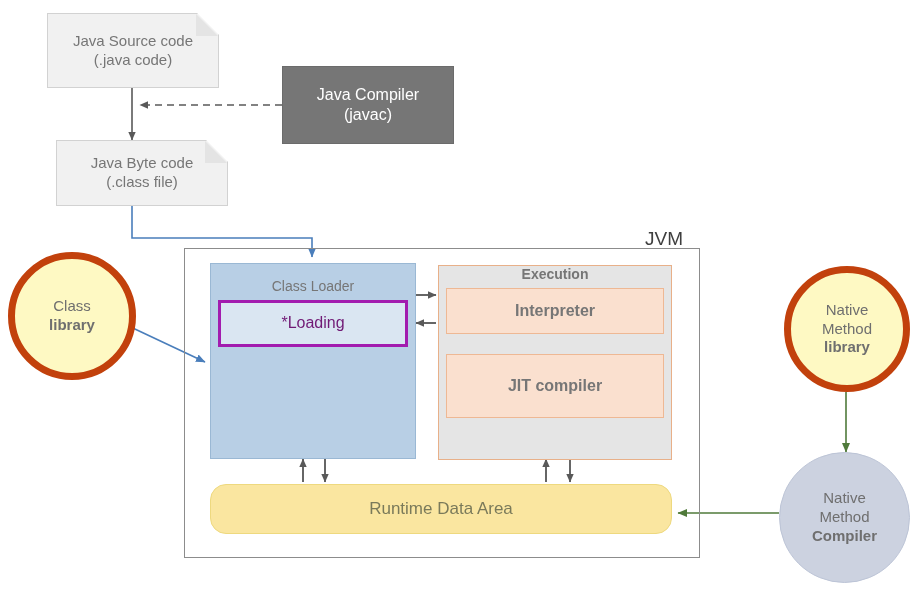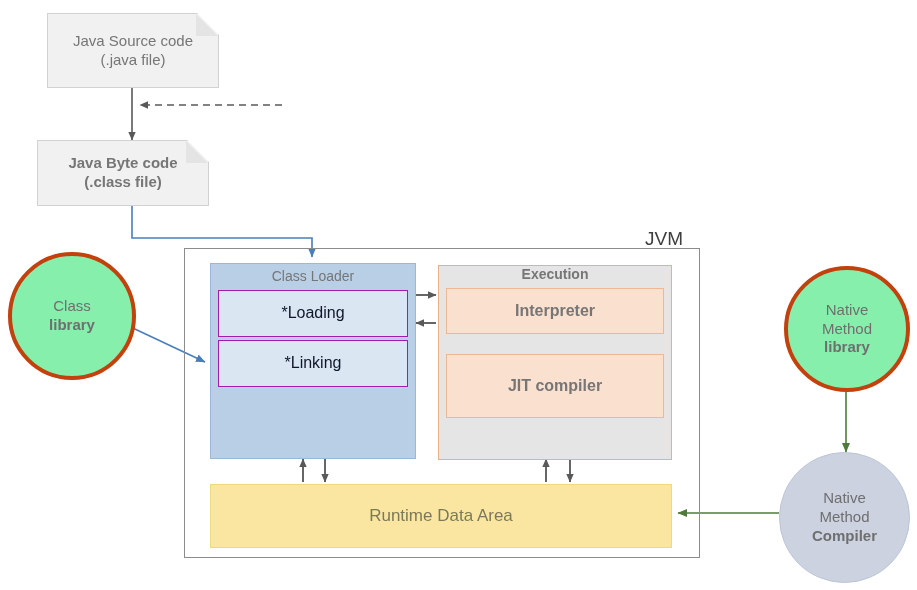--- a/index.html
+++ b/index.html
@@ -72,32 +72,32 @@
     color: #3f3f3f;
     font-size: 19px;
     white-space: nowrap;
   }
 
   
   .group-blue {
     background: #b8cfe5;
     border: 1px solid #9ab8d4;
     justify-content: flex-start;
-    padding-top: 4px;
+    padding-top: 14px;
   }
   .group-blue > .group-title {
     font-size: 14px;
     color: #767676;
     margin-bottom: 4px;
   }
   .sub-blue {
     width: calc(100% - 14px);
     background: #dae6f2;
-    border: 1px solid #a21caf;
-    color: #0f172a;
+    border: 3px solid #a21caf;
+    color: #701a75;
     font-size: 16px;
     box-sizing: border-box;
     display: flex;
     align-items: center;
     justify-content: center;
     margin-bottom: 3px;
   }
 
   
   .group-orange {
@@ -131,22 +131,22 @@
     color: #7a7a5a;
     font-size: 17px;
   }
 
   
   .circle {
     border-radius: 50%;
     font-size: 15px;
   }
   .circle-green {
-    background: #86efac;
-    border: 4px solid #c2410c;
+    background: #fef9c3;
+    border: 7px solid #c2410c;
     color: #6f6f6f;
   }
   .circle-gray {
     background: #ccd2e0;
     border: 1px solid #bcc4d6;
     color: #6f6f6f;
   }
   .bold-line { font-weight: bold; }
 </style>
 </head>
@@ -188,44 +188,47 @@
     <path d="M846,392 L846,452" stroke="#4f7a3a" stroke-width="1.6" fill="none" marker-end="url(#ah-green)"></path>
 
     <path d="M779,513 L678,513" stroke="#4f7a3a" stroke-width="1.6" fill="none" marker-end="url(#ah-green)"></path>
   </svg>
 
   <div class="jvm-frame" style="left:184px; top:248px; width:516px; height:310px;"></div>
   <div class="jvm-label" style="left:645px; top:228px;">JVM</div>
 
   <div class="node doc" style="left:47px; top:13px; width:172px; height:75px;">
     <span>Java Source code</span>
-    <span>(.java file)</span>
+    <span>(.java code)</span>
     <span class="doc-fold"></span>
   </div>
 
-  <div class="node doc" style="left:37px; top:140px; width:172px; height:66px;font-weight:bold;">
+  <div class="node doc" style="left:56px; top:140px; width:172px; height:66px;">
     <span>Java Byte code</span>
     <span>(.class file)</span>
     <span class="doc-fold"></span>
   </div>
 
+  <div class="node compiler" style="left:282px; top:66px; width:172px; height:78px;">
+    <span>Java Compiler</span>
+    <span>(javac)</span>
+  </div>
 
   <div class="node group-blue" style="left:210px; top:263px; width:206px; height:196px;">
     <span class="group-title">Class Loader</span>
     <span class="sub-blue" style="height:47px;">*Loading</span>
-    <span class="sub-blue" style="height:47px;">*Linking</span>
   </div>
 
   <div class="node group-orange" style="left:438px; top:265px; width:234px; height:195px;">
     <span class="group-title">Execution</span>
     <span class="sub-orange" style="height:46px;">Interpreter</span>
     <span class="sub-orange" style="height:64px;">JIT compiler</span>
   </div>
 
-  <div class="node runtime" style="left:210px; top:484px; width:462px; height:64px;">
+  <div class="node runtime" style="left:210px; top:484px; width:462px; height:50px;border-radius:16px;">
     <span>Runtime Data Area</span>
   </div>
 
   <div class="node circle circle-green" style="left:8px; top:252px; width:128px; height:128px;">
     <span>Class</span>
     <span class="bold-line">library</span>
   </div>
 
   <div class="node circle circle-green" style="left:784px; top:266px; width:126px; height:126px;">
     <span>Native</span>

